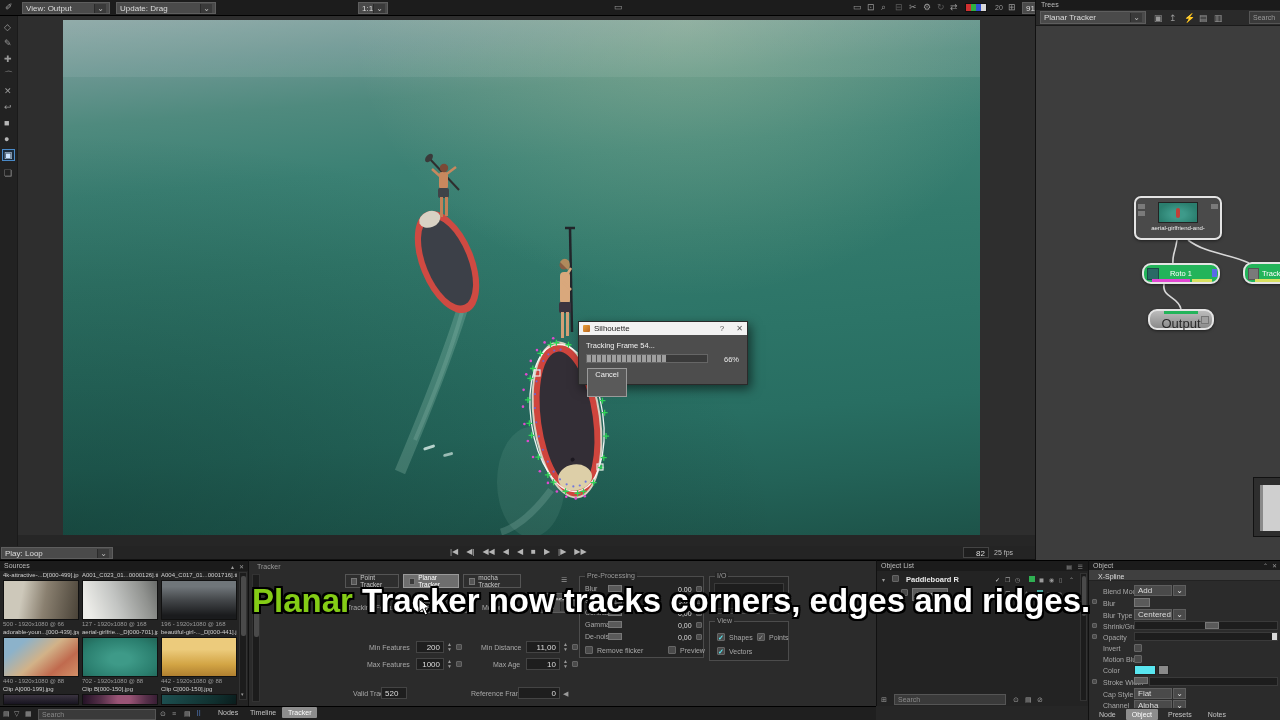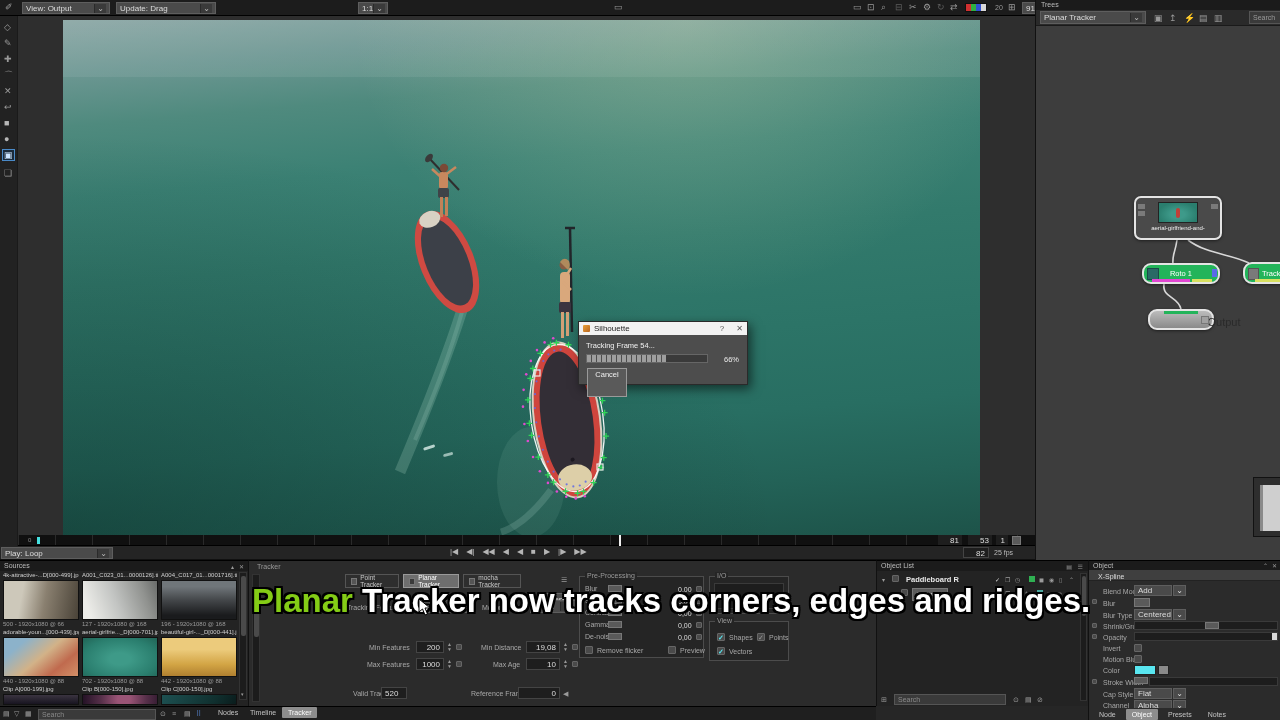--- a/index.html
+++ b/index.html
@@ -233,29 +233,20 @@
     <div style="color:#f0f0f0;font-size:7.5px;margin:6px 0 0 7px;">Tracking Frame 54...</div>
     <div class="abs" style="left:7px;top:32px;width:122px;height:9px;background:#3a3a3a;border:1px solid #666;">
       <div style="width:66%;height:100%;background:repeating-linear-gradient(90deg,#9e9e9e 0 4px,#4d4d4d 4px 5px);"></div>
     </div>
     <span class="abs" style="left:145px;top:33px;color:#e8e8e8;font-size:7.5px;">66%</span>
     <div class="abs" style="left:8px;top:46px;width:40px;height:29px;background:#5a5a5a;border:1px solid #9a9a9a;color:#f0f0f0;font-size:7.5px;text-align:center;line-height:12px;">
       <span>Cancel</span>
     </div>
   </div>
 
-  <div class="abs" style="left:18px;top:535px;width:1017px;height:11px;background:#101010;border-bottom:1px solid #000;background-image:repeating-linear-gradient(90deg,#2a2a2a 0 1px,transparent 1px 37px);">
-    <span class="abs" style="left:10px;top:2px;font-size:6px;color:#8a8a8a;">0</span>
-    <div class="abs" style="left:19px;top:2px;width:3px;height:7px;background:#45e0e0;"></div>
-    <div class="abs" style="left:601px;top:0;width:2px;height:11px;background:#f0f0f0;"></div>
-    <div class="abs val" style="left:920px;top:0;width:24px;height:10px;border:none;"><span>81</span></div>
-    <div class="abs val" style="left:950px;top:0;width:24px;height:10px;border:none;"><span>53</span></div>
-    <div class="abs val" style="left:978px;top:0;width:12px;height:10px;border:none;"><span>1</span></div>
-    <div class="abs" style="left:994px;top:1px;width:9px;height:9px;background:#5a5a5a;border:1px solid #777;"></div>
-  </div>
   <div class="abs" style="left:0;top:546px;width:1035px;height:14px;background:#242424;border-bottom:1px solid #111;">
     <div class="dd abs" style="left:1px;top:1px;width:112px;height:12px;">
       <span>Play: Loop</span>
         <span class="arrow">⌄</span>
     </div>
     <div class="abs" style="left:450px;top:1px;display:flex;gap:8px;color:#b5b5b5;font-size:8px;">
       <span>|◀</span>
       <span>◀|</span>
       <span>◀◀</span>
       <span>◀</span>
@@ -313,21 +304,21 @@
     </div>
 
     <div class="node" style="left:207px;top:262px;width:46px;height:22px;background:var(--node-green,#23b45a);border-radius:9px;">
       <div style="position:absolute;left:3px;top:4px;width:11px;height:12px;background:#7a7a7a;border:1px solid #555;"></div>
       <span style="position:absolute;left:17px;top:5px;color:#fff;font-size:7.5px;">Track</span>
       <div style="position:absolute;left:10px;bottom:0;width:30px;height:3px;background:var(--strip-yellow,#d8e060);"></div>
     </div>
 
     <div class="node" style="left:112px;top:309px;width:66px;height:21px;background:linear-gradient(#bcbcbc,#8a8a8a);border-radius:9px;">
       <div style="position:absolute;left:14px;top:0;width:34px;height:3px;background:var(--node-green,#23b45a);"></div>
-      <span style="position:absolute;left:0;width:100%;text-align:center;top:5px;color:#2a2a2a;font-size:11px;margin-left:43px;">Output</span>
+      <span style="position:absolute;left:0;width:100%;text-align:center;top:5px;color:#2a2a2a;font-size:13px;">Output</span>
       <div style="position:absolute;right:3px;top:5px;width:8px;height:8px;background:#a0a0a0;border:1px solid #777;"></div>
     </div>
 
     <div class="abs" style="left:217px;top:477px;width:28px;height:60px;background:#2e2e2e;border:1px solid #121212;">
       <div style="position:absolute;left:6px;top:7px;width:20px;height:46px;background:#cfcfcf;border-left:3px solid #8a8a8a;"></div>
     </div>
   </div>
 
   <div class="abs" style="left:0;top:560px;width:248px;height:146px;background:#232323;border-top:1px solid #000;">
     <div style="height:10px;background:#1b1b1b;padding-left:4px;position:relative;">
@@ -404,21 +395,21 @@
     </div>
 
     <span class="abs lbl" style="left:120px;top:83px;">Min Features</span>
     <div class="abs val" style="left:167px;top:80px;width:28px;height:12px;"><span>200</span></div>
     <div class="abs stepper" style="left:198px;top:81px;">
         <span>▲</span>
         <span>▼</span>
       </div>
     <div class="abs cb" style="left:207px;top:83px;width:6px;height:6px;"></div>
     <span class="abs lbl" style="left:232px;top:83px;">Min Distance</span>
-    <div class="abs val" style="left:277px;top:80px;width:34px;height:12px;"><span>19,08</span></div>
+    <div class="abs val" style="left:277px;top:80px;width:34px;height:12px;"><span>11,00</span></div>
     <div class="abs stepper" style="left:314px;top:81px;">
         <span>▲</span>
         <span>▼</span>
       </div>
     <div class="abs cb" style="left:323px;top:83px;width:6px;height:6px;"></div>
 
     <span class="abs lbl" style="left:118px;top:100px;">Max Features</span>
     <div class="abs val" style="left:167px;top:97px;width:28px;height:12px;"><span>1000</span></div>
     <div class="abs stepper" style="left:198px;top:98px;">
         <span>▲</span>

